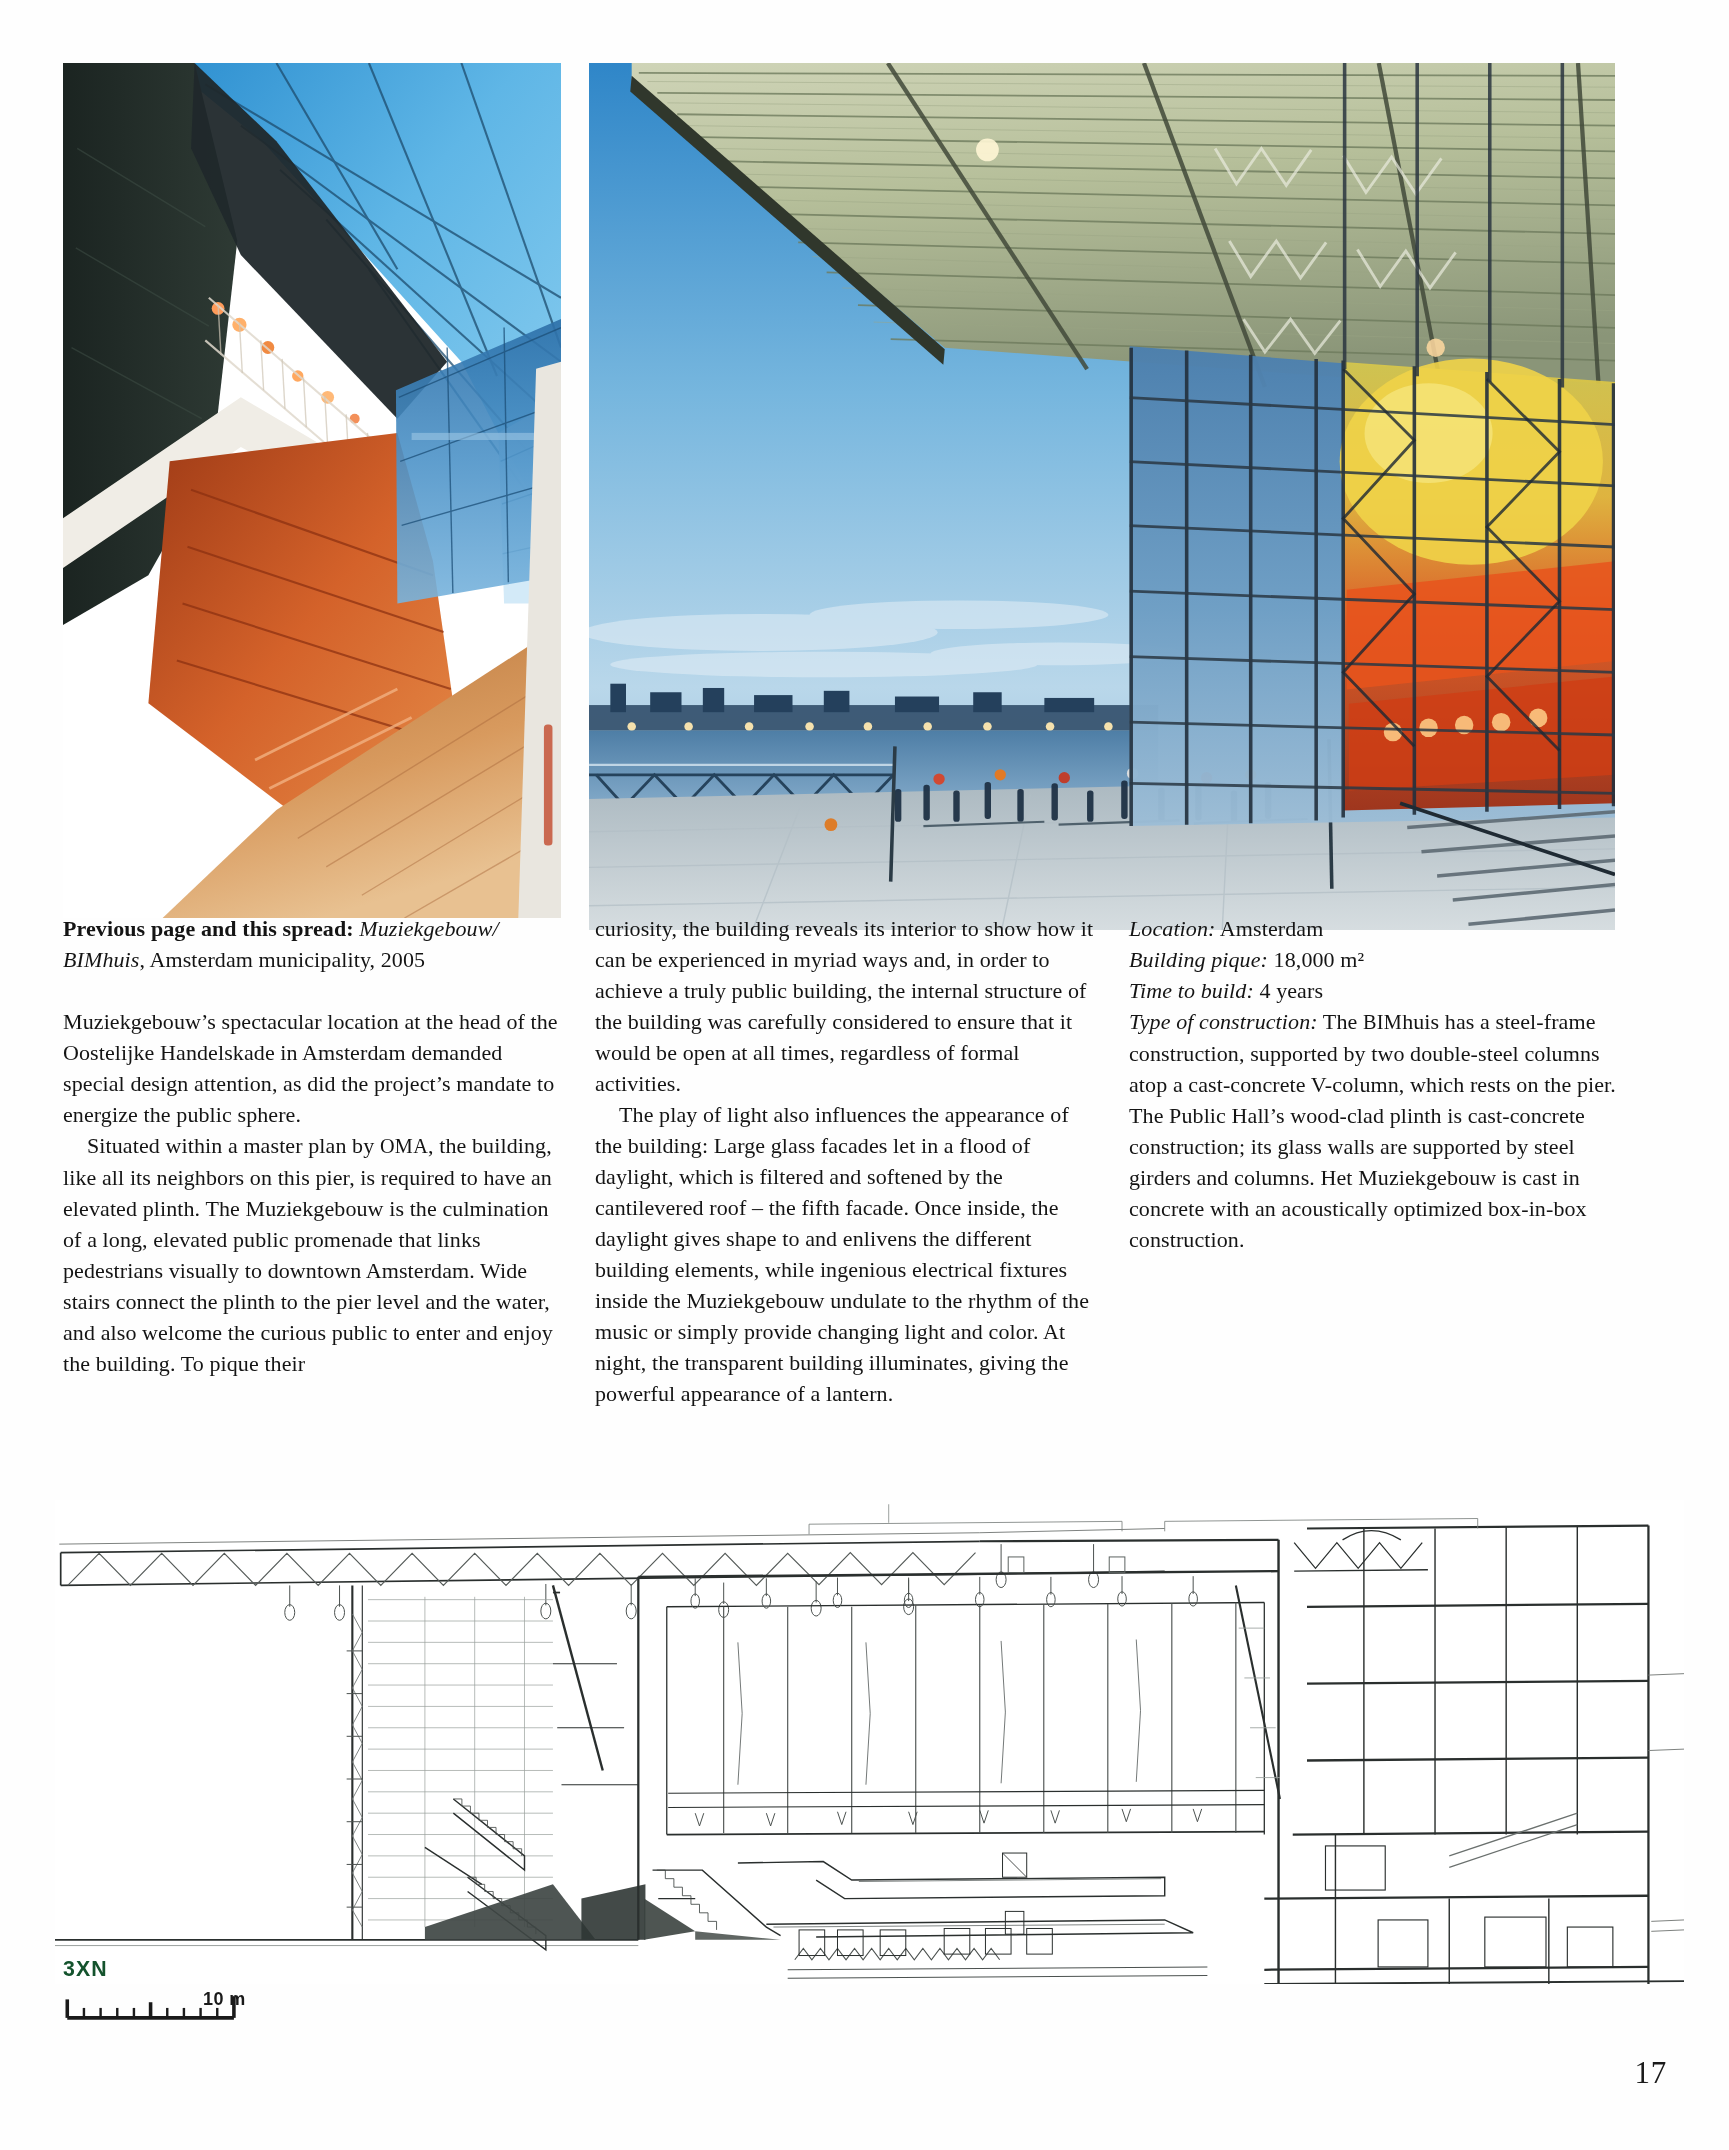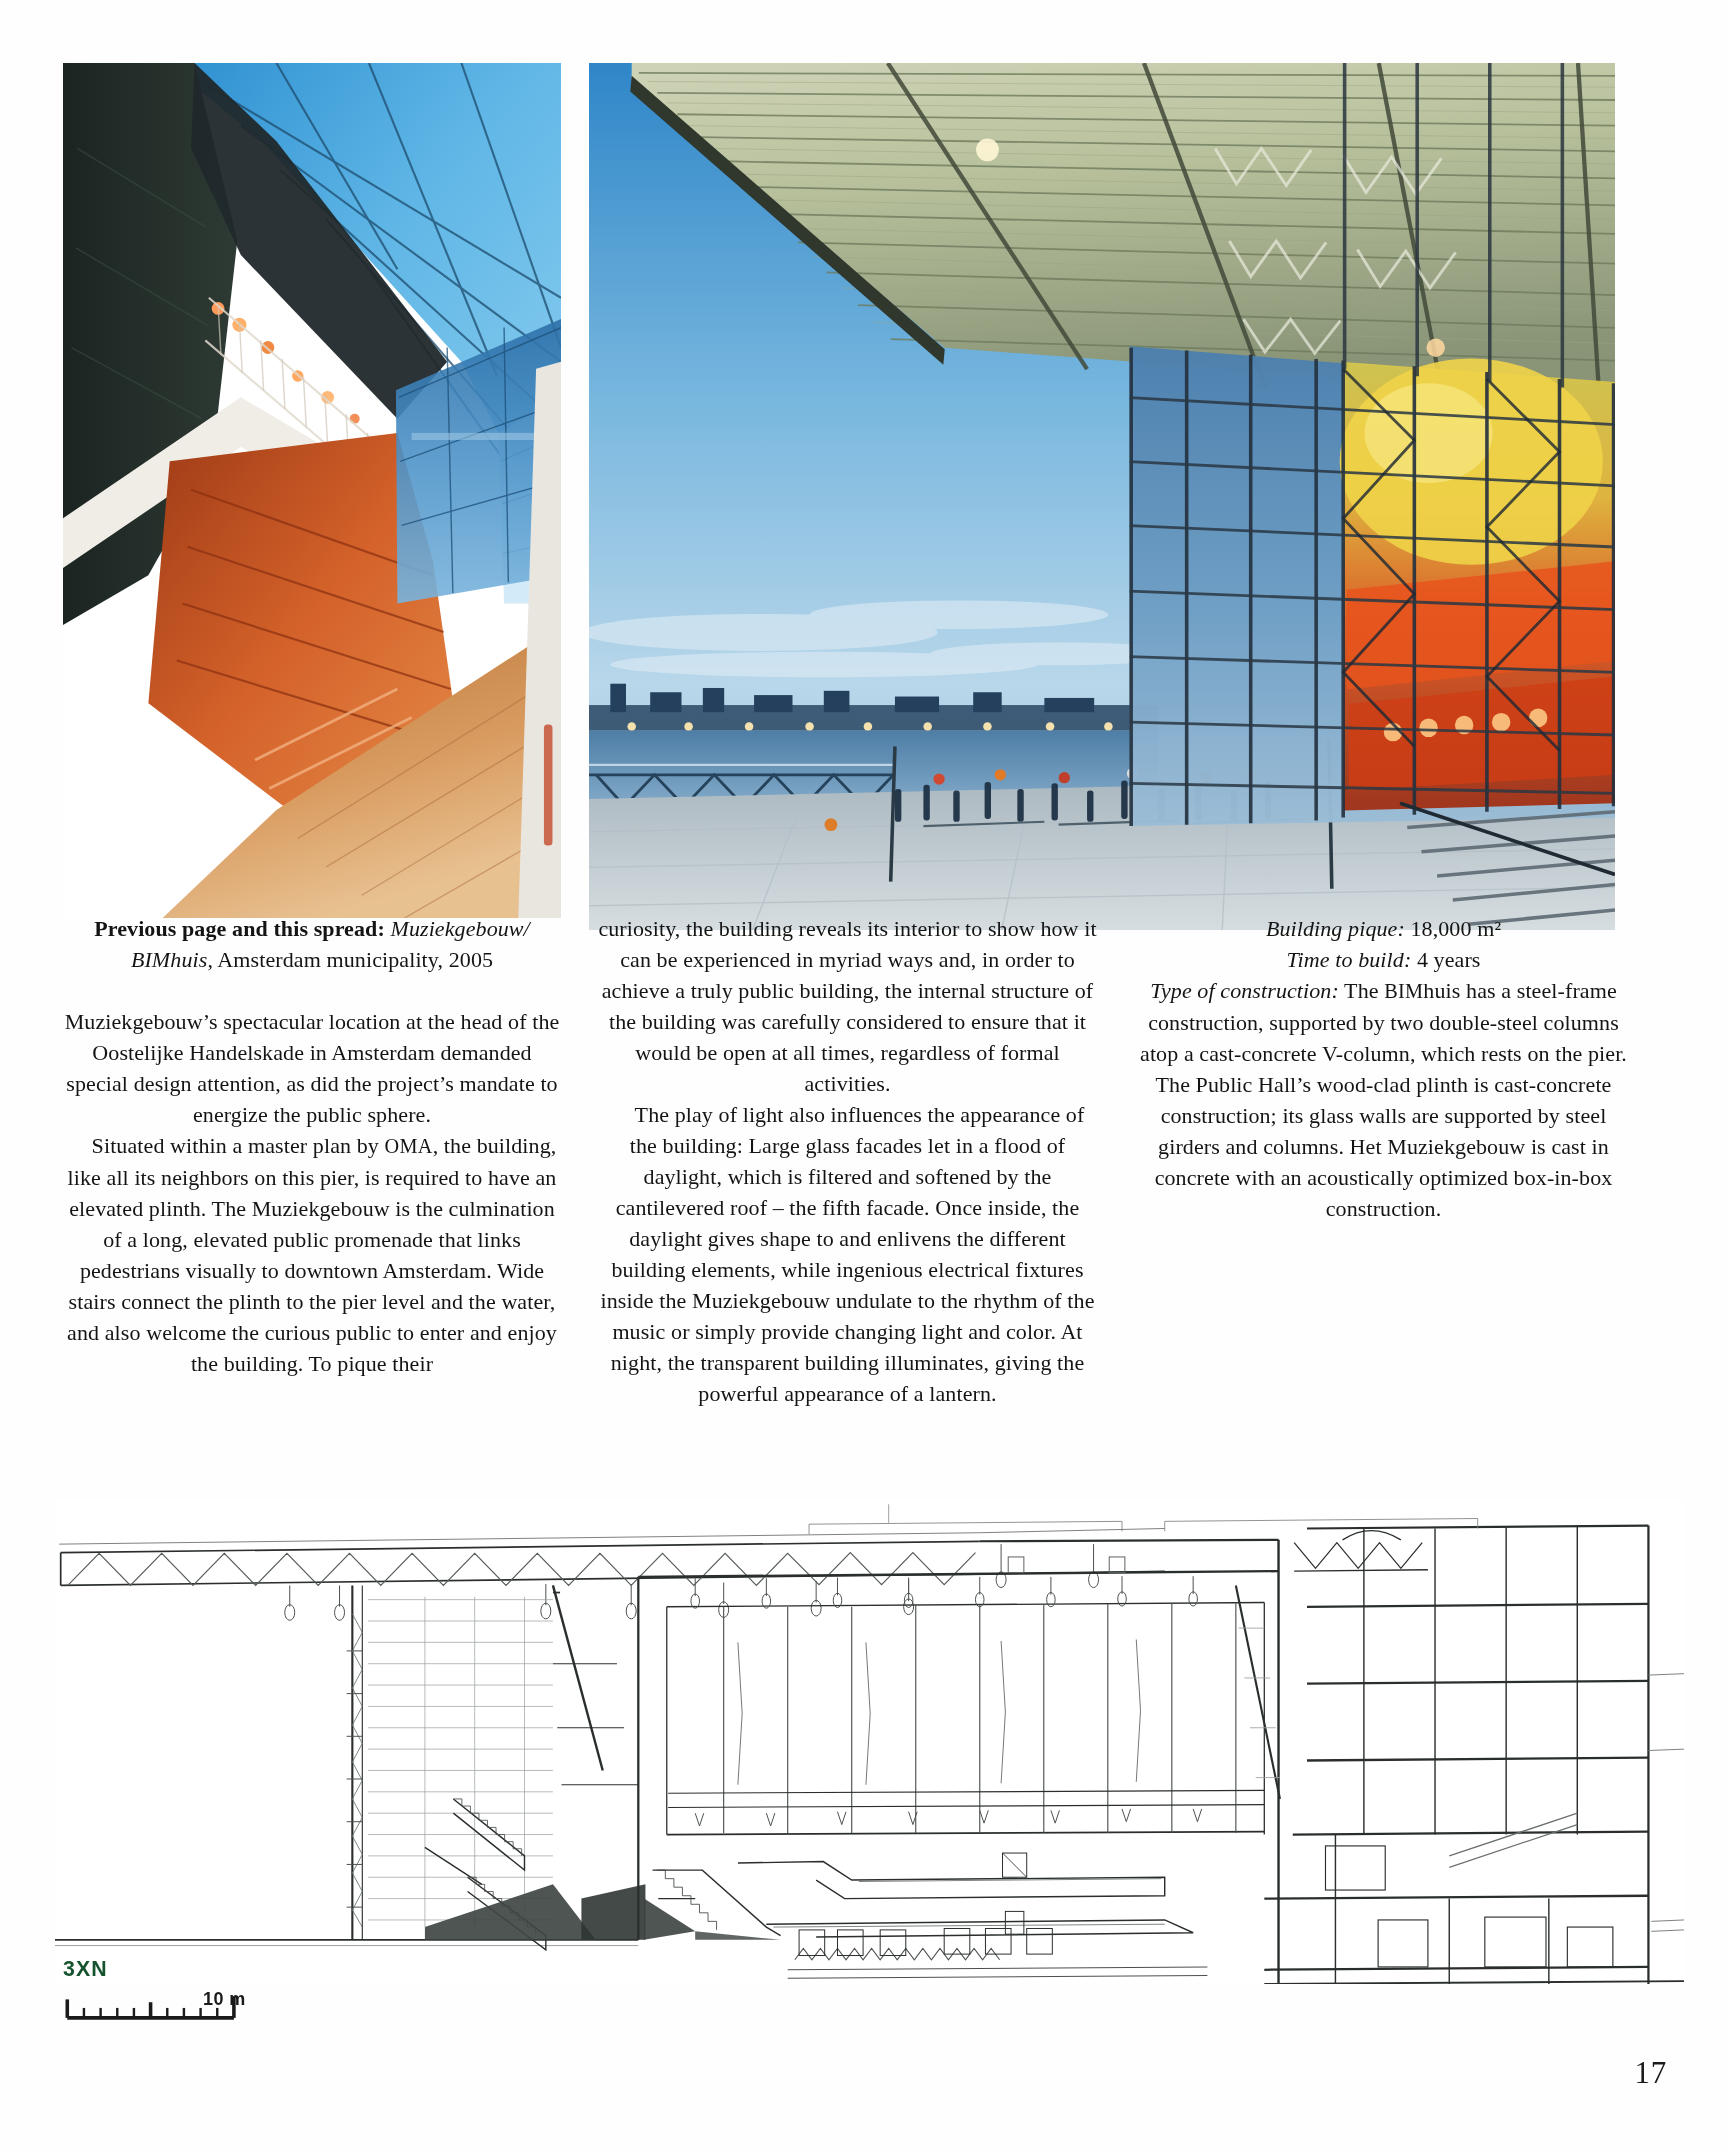--- a/index.html
+++ b/index.html
@@ -21,21 +21,21 @@
   #col-1{left:0px;}
   #col-2{left:532px;width:505px;}
   #col-3{left:1066px;width:509px;}
 
   .body-text{
     font-size:22px;line-height:31px;text-align:left;
     font-family:"Liberation Serif", serif;
     letter-spacing:0.1px;
     color:#141414;
   }
-  .body-text p{margin:0;text-align:center;}
+  .body-text p{margin:0;}
   .body-text p.indent{text-indent:24px;}
   .body-text p.gap{margin-top:31px;}
   .lead strong{font-weight:700;}
   .lead em{font-style:italic;}
   .sc{font-variant:small-caps;font-size:0.92em;letter-spacing:0.3px;}
   .spec em{font-style:italic;}
 
   
   #section-drawing{position:absolute;left:55px;top:1500px;width:1629px;height:484px;}
   #section-drawing svg{display:block;width:100%;height:100%;}
@@ -436,20 +436,21 @@
       <p class="gap">Muziekgebouw’s spectacular location at the head of the Oostelijke Handelskade in Amsterdam demanded special design attention, as did the project’s mandate to energize the public sphere.</p>
       <p class="indent"><span>Situated within a master plan by </span><span class="sc">OMA</span><span>, the building, like all its neighbors on this pier, is required to have an elevated plinth. The Muziekgebouw is the culmination of a long, elevated public promenade that links pedestrians visually to downtown Amsterdam. Wide stairs connect the plinth to the pier level and the water, and also welcome the curious public to enter and enjoy the building. To pique their</span></p>
     </div>
 
     <div class="col body-text" id="col-2">
       <p>curiosity, the building reveals its interior to show how it can be experienced in myriad ways and, in order to achieve a truly public building, the internal structure of the building was carefully considered to ensure that it would be open at all times, regardless of formal activities.</p>
       <p class="indent">The play of light also influences the appearance of the building: Large glass facades let in a flood of daylight, which is filtered and softened by the cantilevered roof – the fifth facade. Once inside, the daylight gives shape to and enlivens the different building elements, while ingenious electrical fixtures inside the Muziekgebouw undulate to the rhythm of the music or simply provide changing light and color. At night, the transparent building illuminates, giving the powerful appearance of a lantern.</p>
     </div>
 
     <div class="col body-text spec" id="col-3">
+      <p><em>Location:</em><span> Amsterdam</span></p>
       <p><em>Building pique:</em><span> 18,000 m²</span></p>
       <p><em>Time to build:</em><span> 4 years</span></p>
       <p><em>Type of construction:</em><span> The </span><span class="sc">BIM</span><span>huis has a steel-frame construction, supported by two double-steel columns atop a cast-concrete V-column, which rests on the pier. The Public Hall’s wood-clad plinth is cast-concrete construction; its glass walls are supported by steel girders and columns. Het Muziekgebouw is cast in concrete with an acoustically optimized box-in-box construction.</span></p>
     </div>
   </div>
 
   <div id="section-drawing">
     <svg viewBox="0 0 2290 680" preserveAspectRatio="none">
       <rect x="0" y="0" width="2290" height="680" fill="#ffffff"></rect>
       <g stroke="#2a2f2e" fill="none" stroke-width="2.4">

